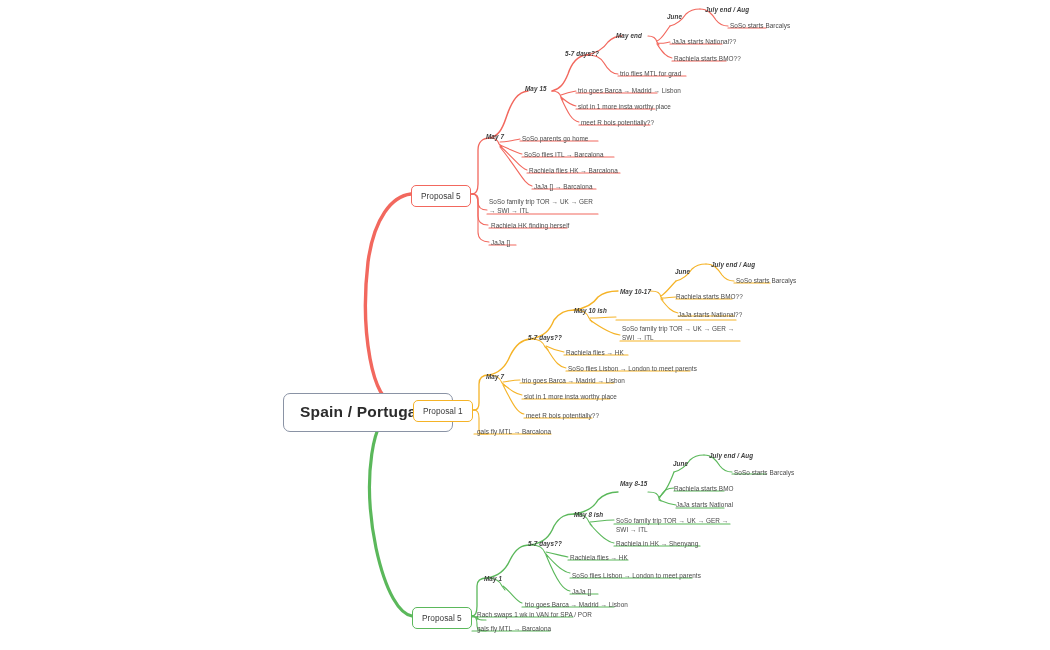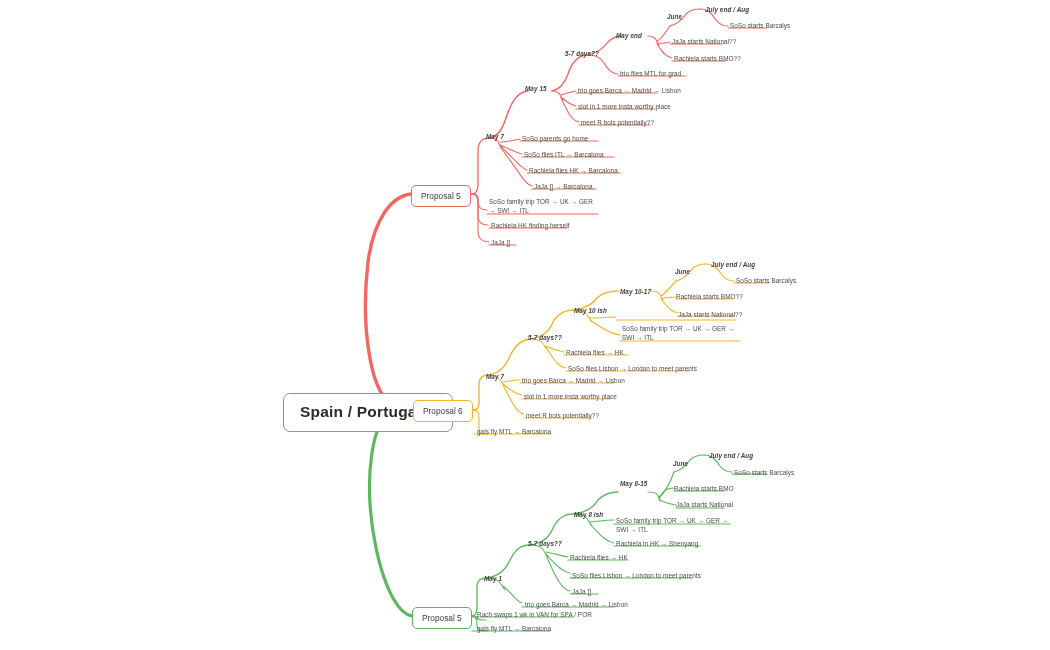--- a/index.html
+++ b/index.html
@@ -255,21 +255,21 @@
   <div class="leaf" style="left:491px; top:238px;">JaJa []</div>
   <div class="leaf" style="left:578px; top:86px;">trio goes Barca → Madrid → Lisbon</div>
   <div class="leaf" style="left:578px; top:102px;">slot in 1 more insta worthy place</div>
   <div class="leaf" style="left:581px; top:118px;">meet R bois potentially??</div>
   <div class="leaf" style="left:620px; top:69px;">trio flies MTL for grad</div>
   <div class="leaf" style="left:672px; top:37px;">JaJa starts National??</div>
   <div class="leaf" style="left:674px; top:54px;">Rachiela starts BMO??</div>
   <div class="leaf" style="left:730px; top:21px;">SoSo starts Barcalys</div>
 
   <div class="node prop-node prop-2" style="left:413px; top:400px;">
-    <span>Proposal 6</span>
+    <span>Proposal 1</span>
   </div>
 
   <div class="date" style="left:486px; top:373px;">May 7</div>
   <div class="date" style="left:528px; top:334px;">5-7 days??</div>
   <div class="date" style="left:574px; top:307px;">May 10 ish</div>
   <div class="date" style="left:620px; top:288px;">May 10-17</div>
   <div class="date" style="left:675px; top:268px;">June</div>
   <div class="date" style="left:711px; top:261px;">July end / Aug</div>
 
   <div class="leaf" style="left:477px; top:427px;">gals fly MTL → Barcalona</div>

